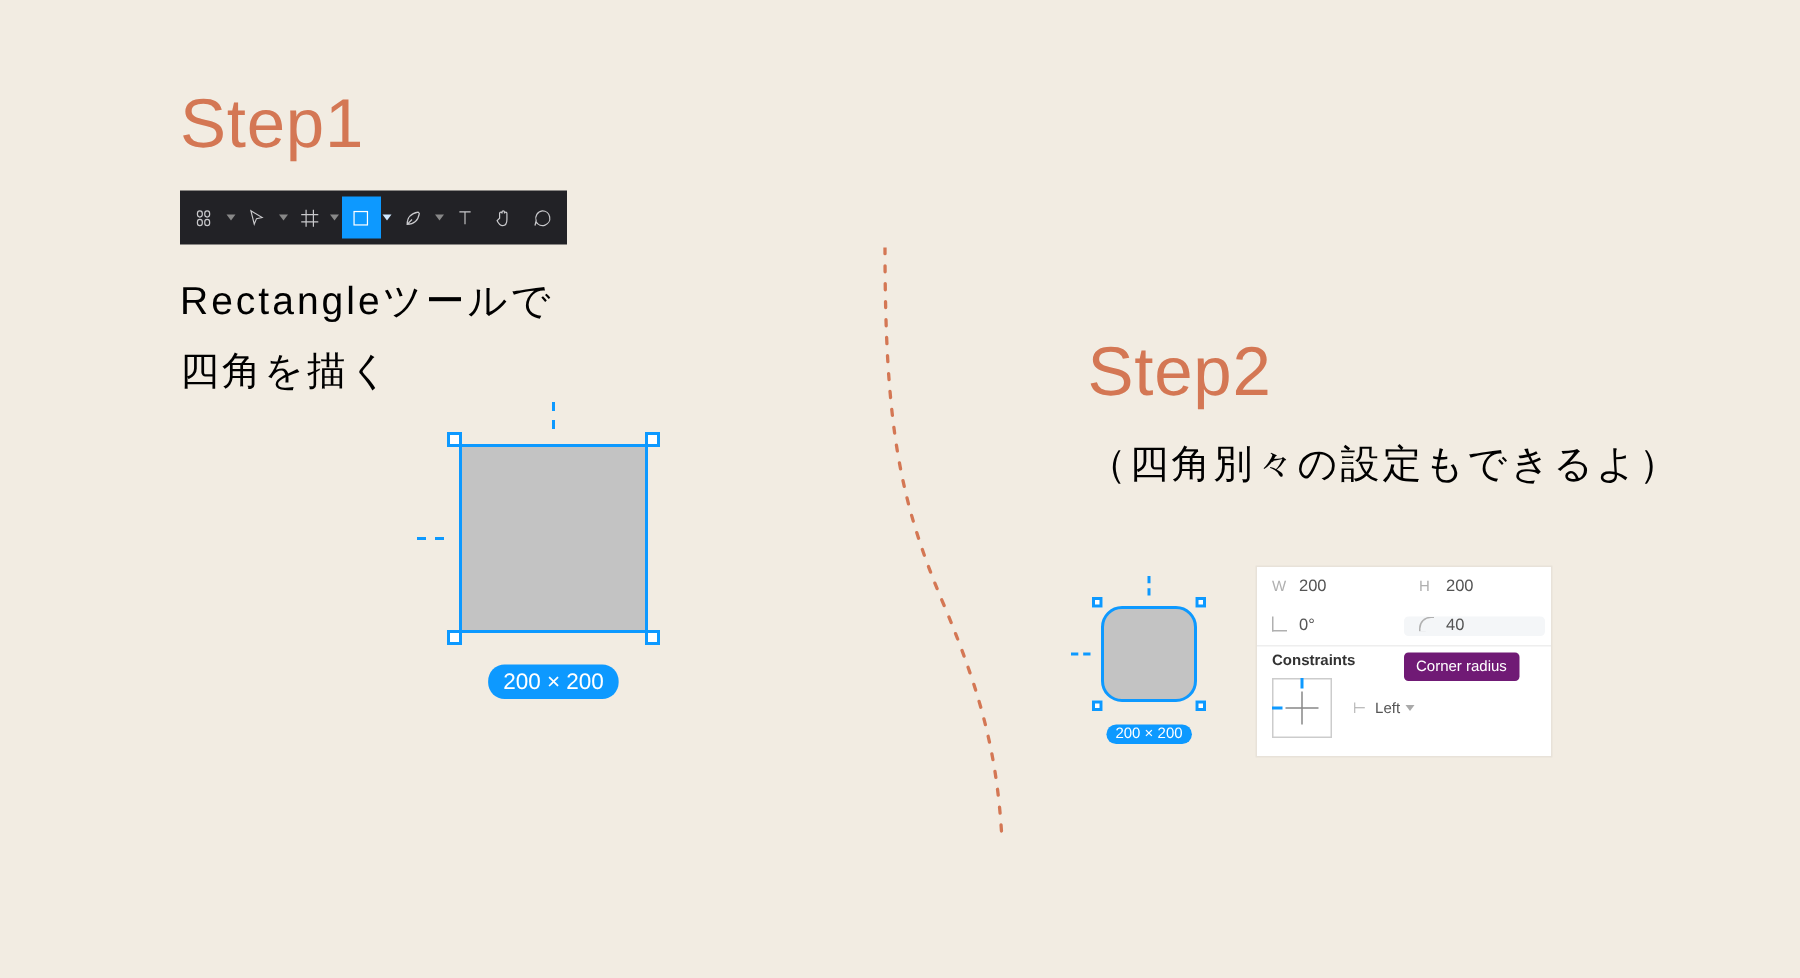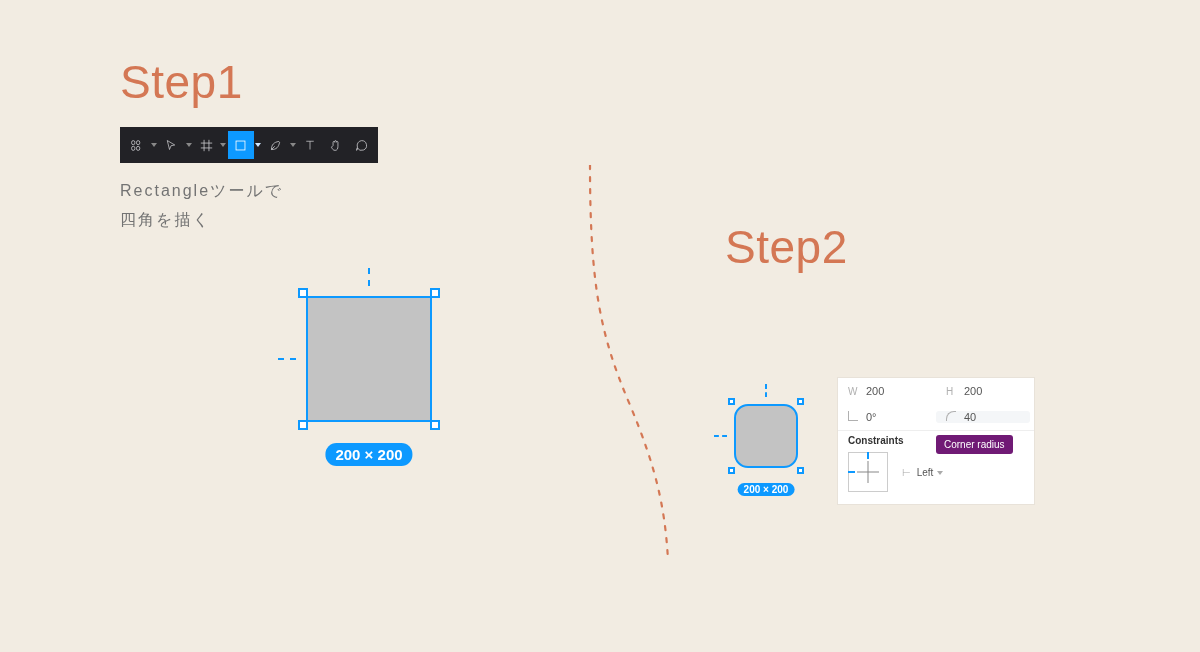--- a/index.html
+++ b/index.html
@@ -11,22 +11,22 @@
     font-family: -apple-system, "Helvetica Neue", sans-serif;
     overflow: hidden;
   }
   .heading {
     color: #d47754;
     font-size: 46px;
     font-weight: 400;
     letter-spacing: 0.5px;
   }
   .bodytext {
-    color: #737373;
-    font-size: 16px;
+    color: #000000;
+    font-size: 26px;
     font-weight: 400;
     line-height: 1.8;
     letter-spacing: 2px;
   }
   
   #step1 { position: absolute; left: 120px; top: 55px; }
   #step1 .heading { margin-bottom: 18px; }
   #step1 .bodytext { margin-top: 14px; }
 
   
@@ -80,21 +80,21 @@
   .h-tr{top:0;right:0;transform:translate(2px,-2px);}
   .h-bl{bottom:0;left:0;transform:translate(-2px,2px);}
   .h-br{bottom:0;right:0;transform:translate(2px,2px);}
   .guide { position:absolute; border:0; }
   .guide.top{left:50%;top:-22px;width:0;height:18px;border-left:2px dashed #0d99ff;transform:translateX(-1px);}
   .guide.left{top:50%;left:-22px;height:0;width:18px;border-top:2px dashed #0d99ff;transform:translateY(-1px);}
   .dim-badge{
     position:absolute; left:50%; transform:translateX(-50%);
     bottom:-38px;
     background:#0d99ff; color:#fff;
-    font-size:15px; font-weight:700;
+    font-size:15px; font-weight:400;
     padding:3px 10px; border-radius:11px;
     white-space:nowrap;
   }
 
   
   #step2 { position:absolute; left:725px; top:220px; }
   #step2 .heading { margin-bottom:12px; }
 
   
   .canvas-rect.small{
@@ -236,20 +236,21 @@
   <div class="dim-badge">200 × 200</div>
 </div>
 
 <svg class="divider" viewBox="0 0 220 400">
   <path d="M110 0 C110 120, 120 170, 150 240 C175 300, 185 340, 188 395"></path>
 </svg>
 
 <div id="step2">
   <div class="heading">Step2</div>
   <div class="bodytext">
+    <div>（四角別々の設定もできるよ）</div>
   </div>
 </div>
 
 <div class="canvas-rect small">
   <div class="guide top"></div>
   <div class="guide left"></div>
   <div class="shape"></div>
   <div class="handle h-tl"></div>
   <div class="handle h-tr"></div>
   <div class="handle h-bl"></div>

